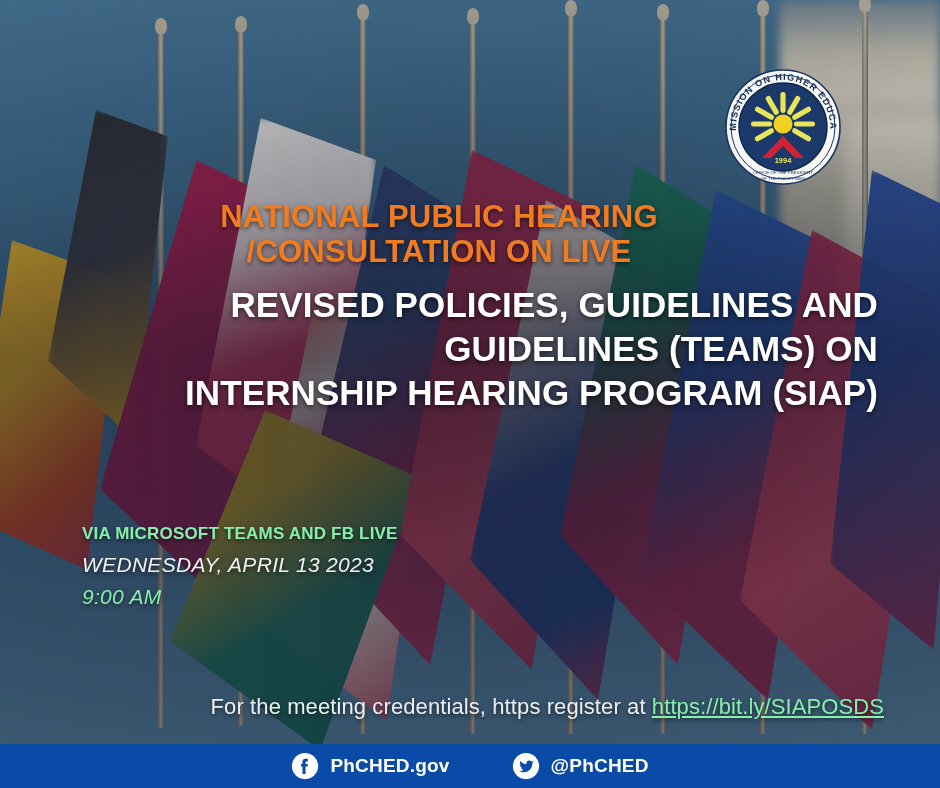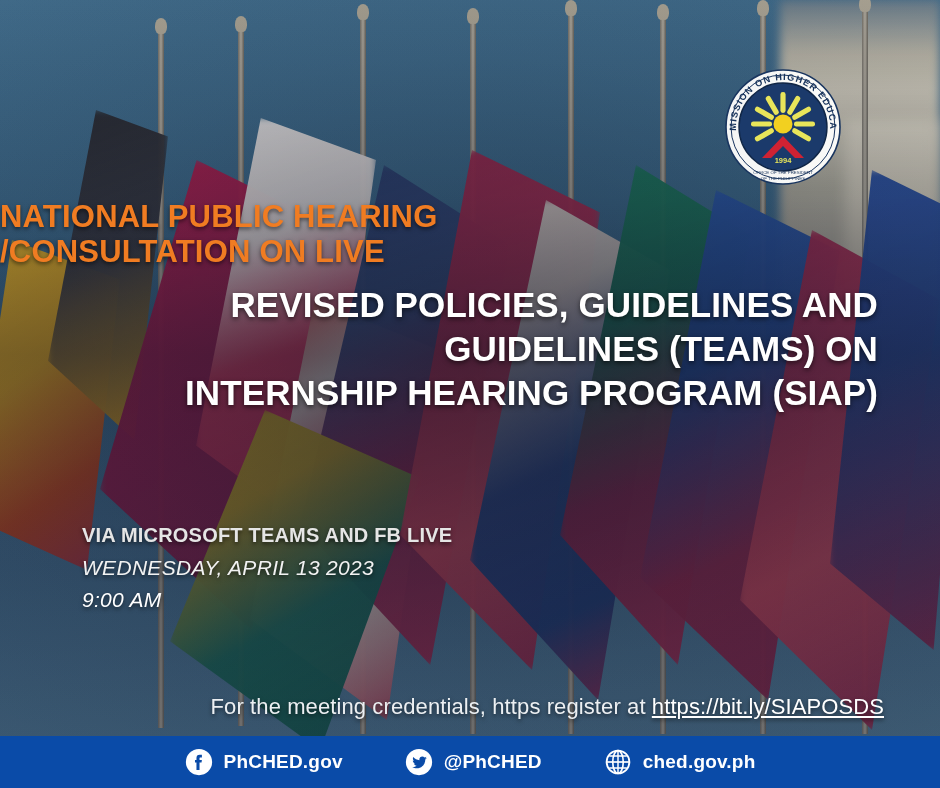--- a/index.html
+++ b/index.html
@@ -53,21 +53,21 @@
 
   
   .logo{
     position:absolute;right:92px;top:62px;width:130px;height:130px;
   }
   .logo svg{display:block;width:130px;height:130px;}
 
   
   .kicker{
     position:absolute;left:0;right:62px;top:199px;
-    text-align:left;
+    text-align:center;
     color:#f07c22;
     font-weight:bold;
     font-size:31px;
     line-height:1.13;
     letter-spacing:.2px;
     text-shadow:0 2px 4px rgba(0,0,0,.55);
     font-stretch:condensed;
   }
   .kicker div{white-space:nowrap;}
 
@@ -79,54 +79,54 @@
     font-size:35px;
     line-height:1.26;
     letter-spacing:.1px;
     text-shadow:0 2px 5px rgba(0,0,0,.6);
   }
   .headline div{white-space:nowrap;}
 
   
   .details{position:absolute;left:82px;top:524px;}
   .venue{
-    color:#e5e5e5;font-weight:bold;font-size:20px;letter-spacing:.2px;
+    color:#86efac;font-weight:bold;font-size:17px;letter-spacing:.2px;
     text-shadow:0 2px 4px rgba(0,0,0,.6);
     white-space:nowrap;
   }
   .date{
     margin-top:9px;
     color:#f2f2f2;font-style:italic;font-size:21px;letter-spacing:.3px;
     text-shadow:0 2px 4px rgba(0,0,0,.6);
     white-space:nowrap;
   }
   .time{
     margin-top:8px;
-    color:#ffffff;font-style:italic;font-size:21px;letter-spacing:.3px;
+    color:#86efac;font-style:italic;font-size:21px;letter-spacing:.3px;
     text-shadow:0 2px 4px rgba(0,0,0,.6);
     white-space:nowrap;
   }
 
   
   .register{
     position:absolute;left:0;right:56px;top:694px;
     text-align:right;
     color:#eceff2;font-size:22px;letter-spacing:.1px;
     text-shadow:0 2px 4px rgba(0,0,0,.55);
     white-space:nowrap;
   }
   .register .url{
     text-decoration:underline;
     text-underline-offset:2px;
-    color:#ffffff;
+    color:#86efac;
   }
 
   
   .socialbar{
-    position:absolute;left:0;right:0;bottom:0;height:52px;
+    position:absolute;left:0;right:0;bottom:0;height:44px;
     background:#0a4ba8;
     display:flex;align-items:center;justify-content:center;
     gap:62px;
   }
   .social{
     display:flex;align-items:center;gap:11px;
   }
   .social .ic{width:28px;height:28px;flex:0 0 28px;display:block;}
   .social .lbl{
     color:#fff;font-weight:bold;font-size:19px;letter-spacing:.2px;white-space:nowrap;
@@ -274,27 +274,17 @@
       </div>
 
       <div class="social">
         <svg class="ic" viewBox="0 0 32 32">
           <circle cx="16" cy="16" r="15" fill="#ffffff"></circle>
           <path d="M25 11.3c-.6.3-1.3.5-2 .6.7-.4 1.3-1.1 1.5-1.9-.7.4-1.4.7-2.2.8-.6-.7-1.5-1.1-2.5-1.1-1.9 0-3.4 1.5-3.4 3.4 0 .3 0 .5.1.8-2.8-.2-5.3-1.5-7-3.6-.3.5-.5 1.1-.5 1.7 0 1.2.6 2.2 1.5 2.8-.6 0-1.1-.2-1.6-.4 0 1.7 1.2 3 2.7 3.4-.3.1-.6.1-.9.1-.2 0-.4 0-.6-.1.4 1.4 1.7 2.4 3.2 2.4-1.2.9-2.6 1.5-4.2 1.5h-.8c1.5 1 3.3 1.5 5.2 1.5 6.3 0 9.7-5.2 9.7-9.7v-.4c.7-.5 1.2-1.1 1.8-1.8z" fill="#0a4ba8"></path>
         </svg>
         <span class="lbl">@PhCHED</span>
       </div>
 
-      <div class="social">
-        <svg class="ic" viewBox="0 0 32 32">
-          <circle cx="16" cy="16" r="13" fill="none" stroke="#ffffff" stroke-width="2.1"></circle>
-          <ellipse cx="16" cy="16" rx="6" ry="13" fill="none" stroke="#ffffff" stroke-width="1.9"></ellipse>
-          <line x1="3" y1="16" x2="29" y2="16" stroke="#ffffff" stroke-width="1.9"></line>
-          <path d="M6 9.2h20M6 22.8h20" fill="none" stroke="#ffffff" stroke-width="1.7"></path>
-          <line x1="16" y1="3" x2="16" y2="29" stroke="#ffffff" stroke-width="1.7"></line>
-        </svg>
-        <span class="lbl">ched.gov.ph</span>
-      </div>
 
     </div>
 
   </div>
 </div>
 
 </body></html>

